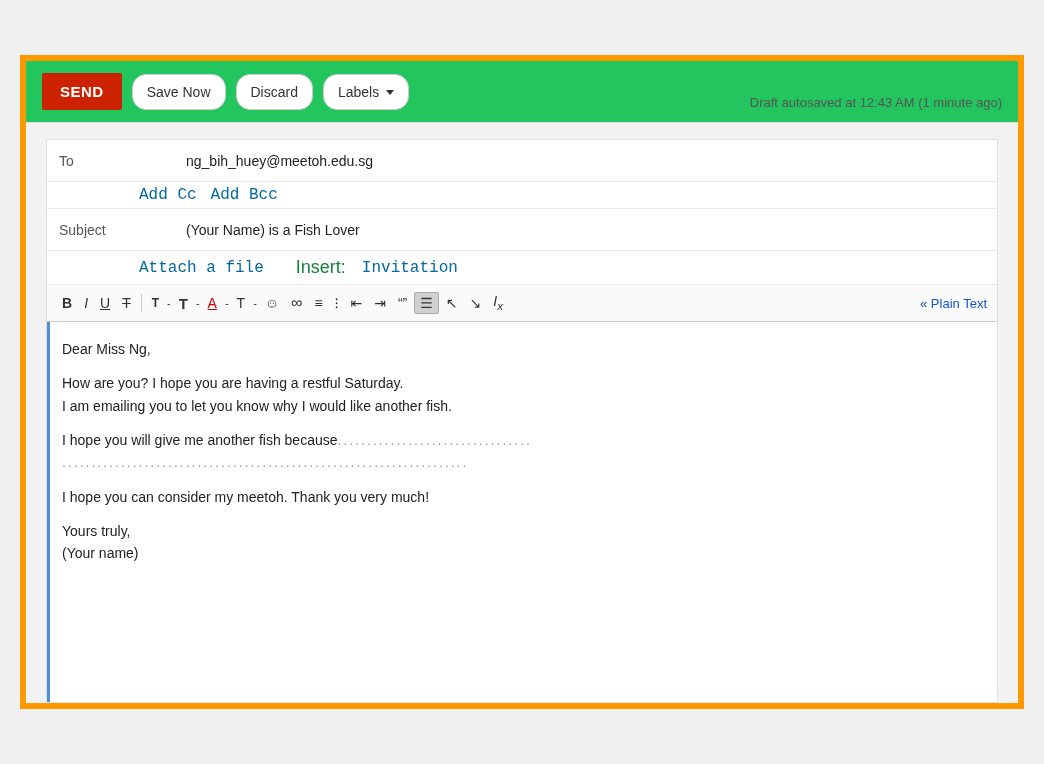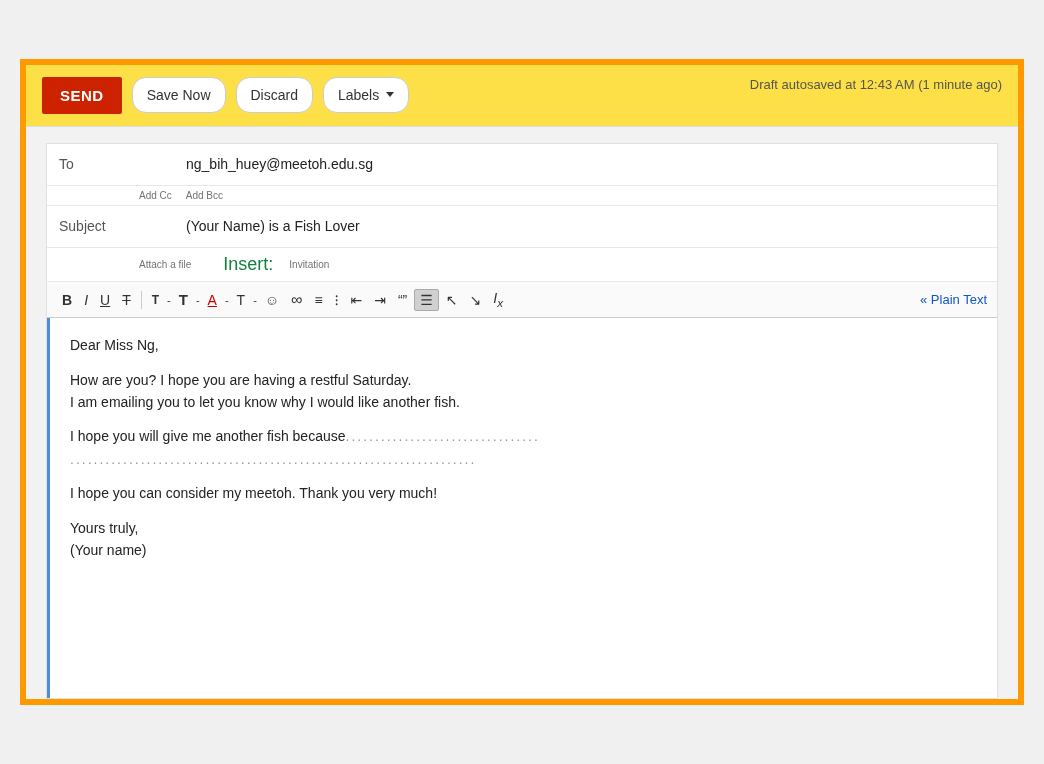--- a/index.html
+++ b/index.html
@@ -15,23 +15,23 @@
 
     .outer-frame {
       width: 1004px;
       border: 6px solid #f90;
       background: #fff;
     }
 
     
     .toolbar {
       display: flex;
-      align-items: flex-start;
+      align-items: flex-end;
       padding: 12px 16px;
-      background: #fde047;
+      background: #22c55e;
       border-bottom: 1px solid #ddd;
       gap: 10px;
     }
 
     .btn-send {
       background: #cc2200;
       color: #fff;
       border: none;
       padding: 10px 18px;
       font-size: 15px;
@@ -102,24 +102,25 @@
 
     .cc-bcc-row {
       display: flex;
       align-items: center;
       padding: 4px 12px 4px 92px;
       border-bottom: 1px solid #e8e8e8;
       gap: 14px;
     }
 
     .link-blue {
-      color: #737373;
-      font-size: 10px;
+      color: #0369a1;
+      font-size: 16px;
       cursor: pointer;
       text-decoration: none;
+      font-family: Liberation Mono, monospace;
     }
 
     .attach-row {
       display: flex;
       align-items: center;
       padding: 6px 12px 6px 92px;
       border-bottom: 1px solid #e8e8e8;
       gap: 16px;
     }
 
@@ -165,21 +166,21 @@
 
     .fmt-plain-text {
       margin-left: auto;
       color: #1155cc;
       font-size: 13px;
       cursor: pointer;
     }
 
     
     .email-body {
-      padding: 16px 20px;
+      padding: 16px 12px;
       min-height: 380px;
       font-size: 14px;
       color: #222;
       line-height: 1.6;
       border-left: 3px solid #4a90d9;
       background: #fff;
     }
 
     .email-body p {
       margin-bottom: 12px;

